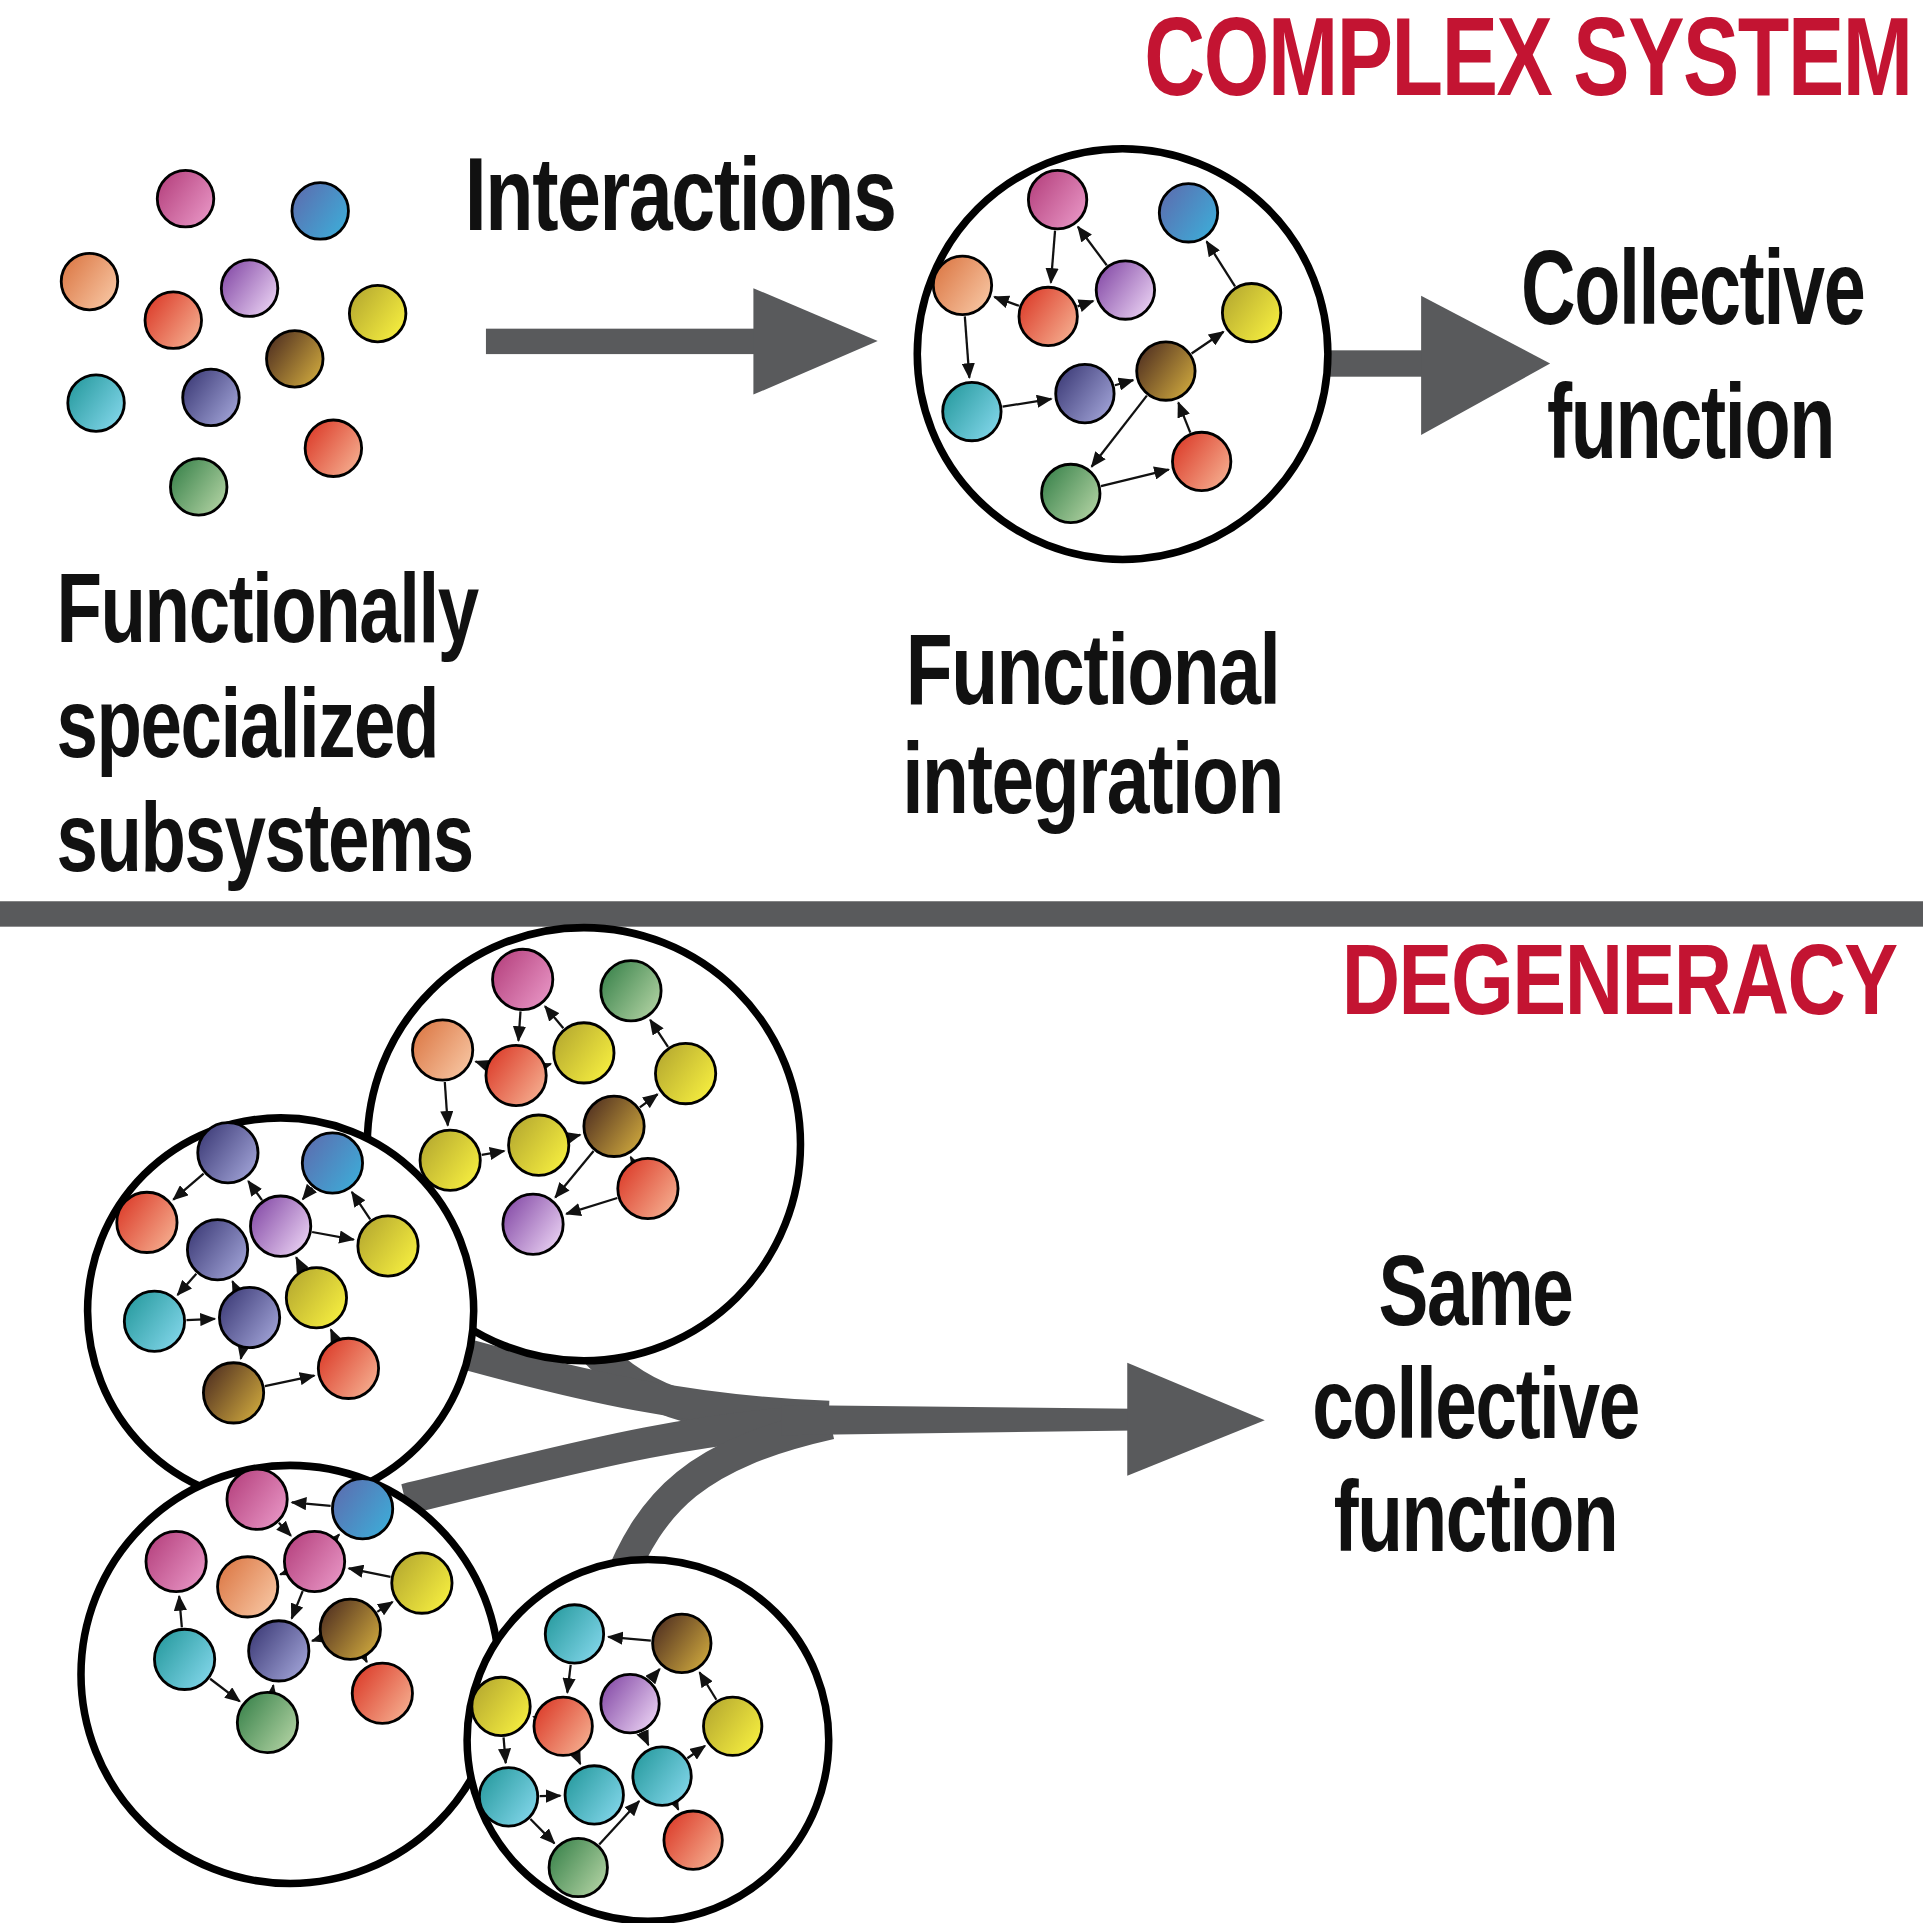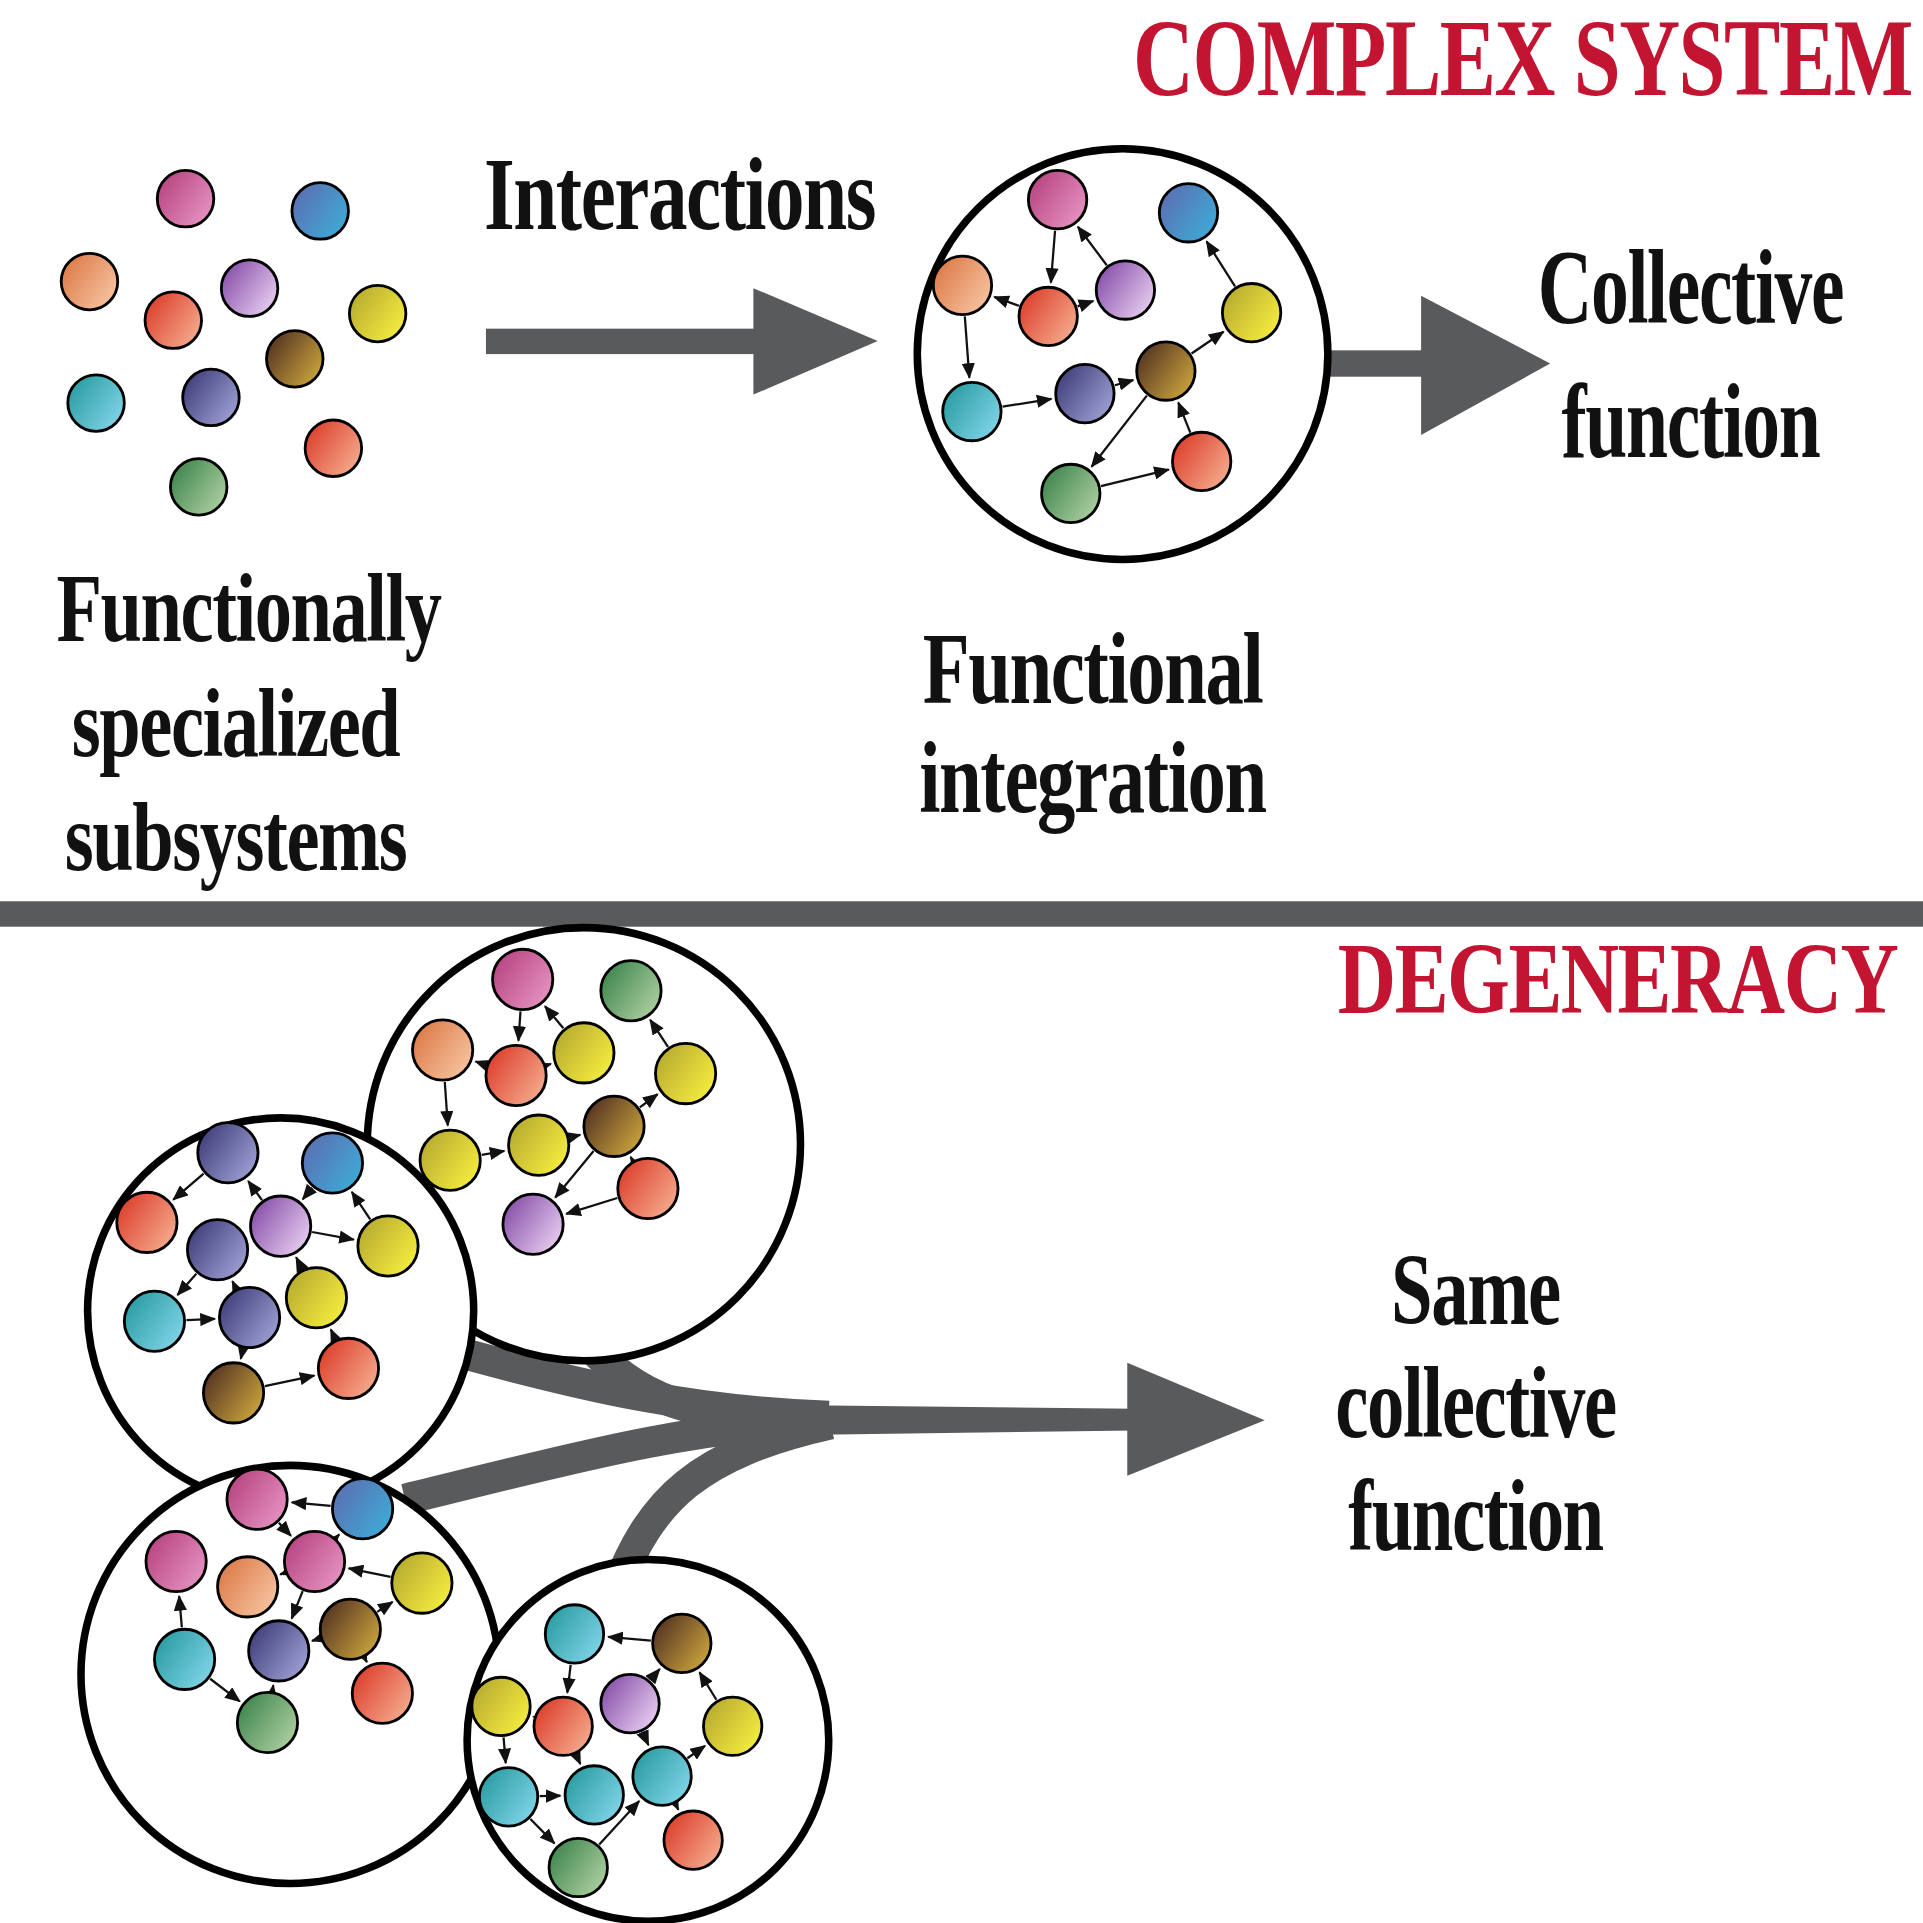--- a/index.html
+++ b/index.html
@@ -3,21 +3,21 @@
 <meta charset="utf-8">
 <style>
   :root{
     --red:#C31432;
     --gray:#595A5C;
     --ink:#111111;
   }
   html,body{margin:0;padding:0;background:#ffffff;}
   .stage{
     position:relative;width:1924px;height:1924px;background:#fff;
-    font-family:Liberation Serif, serif;
+    font-family:Liberation Sans, sans-serif;
     overflow:hidden;
   }
   .stage svg{position:absolute;left:0;top:0;width:1924px;height:1924px;}
   .label{
     position:absolute;font-weight:bold;color:var(--ink);
     line-height:1;white-space:nowrap;letter-spacing:-1.9px;
   }
   .label div{white-space:nowrap;}
   #t-complex{top:1.9px;right:12.2px;font-size:111px;color:var(--red);transform:scaleX(.76);transform-origin:top right;}
   #t-interactions{top:142px;left:397px;width:565px;text-align:center;font-size:104px;transform:scaleX(.76);transform-origin:top center;}

